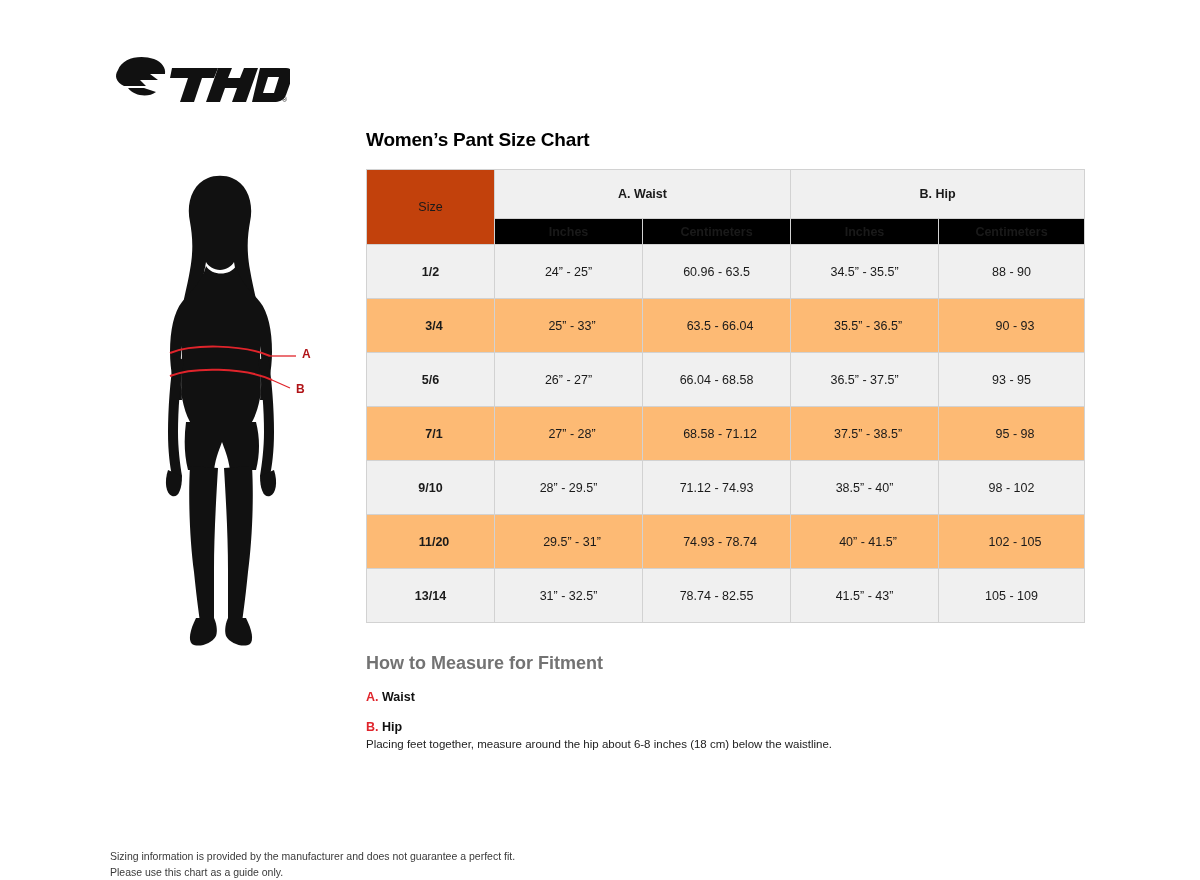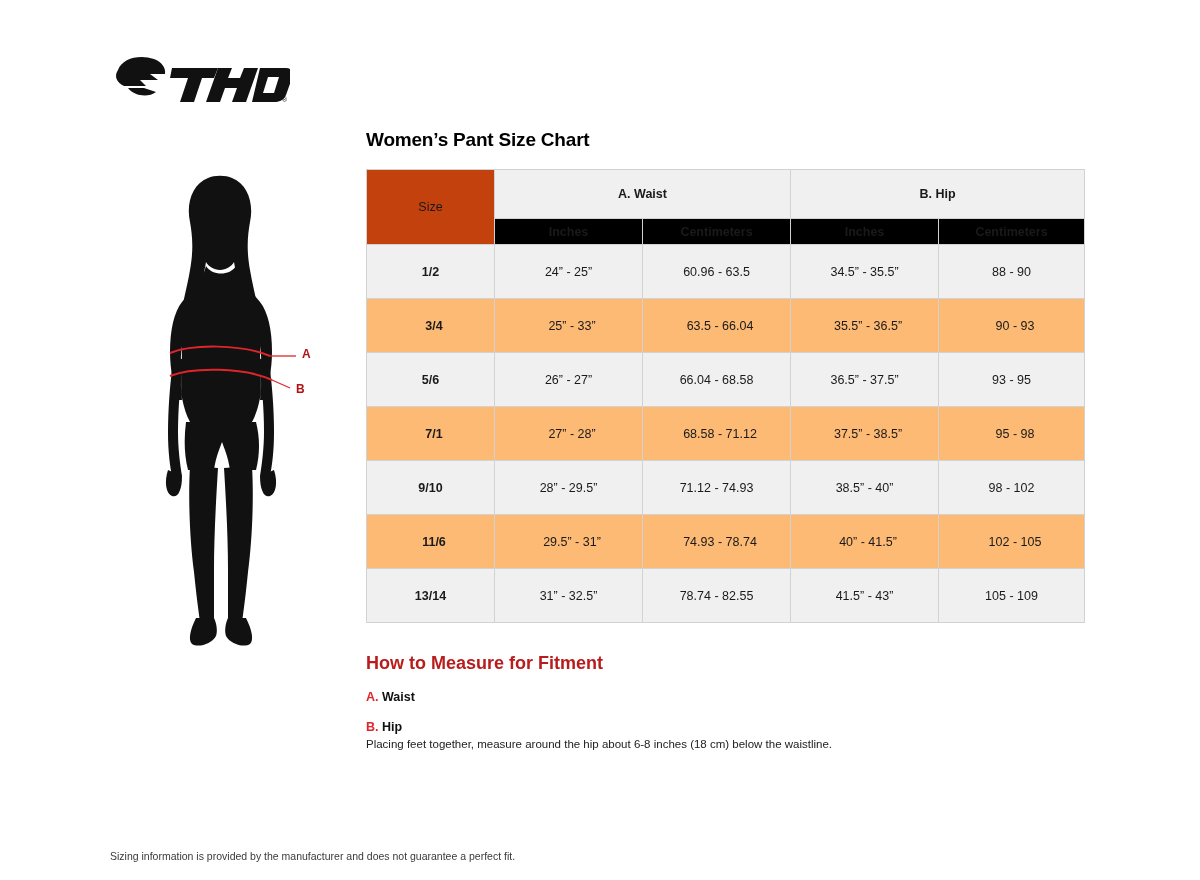--- a/index.html
+++ b/index.html
@@ -91,21 +91,21 @@
   .row-even td { background: #fdba74; padding-left: 8px; }
   .size-cell {
     font-weight: bold;
     font-size: 13px;
   }
 
   
   .howto-title {
     font-size: 18px;
     font-weight: bold;
-    color: #b91c1c;
+    color: #737373;
     margin: 30px 0 16px 0;
   }
   .measure-block { margin-bottom: 16px; }
   .measure-head {
     font-size: 12.5px;
     font-weight: bold;
     color: #111;
     margin-bottom: 4px;
   }
   .measure-head .letter { color: #e0242b; }
@@ -238,21 +238,21 @@
         <td class="row-cell">95 - 98</td>
       </tr>
       <tr class="row-odd">
         <td class="row-cell size-cell">9/10</td>
         <td class="row-cell">28” - 29.5”</td>
         <td class="row-cell">71.12 - 74.93</td>
         <td class="row-cell">38.5” - 40”</td>
         <td class="row-cell">98 - 102</td>
       </tr>
       <tr class="row-even">
-        <td class="row-cell size-cell">11/6</td>
+        <td class="row-cell size-cell">11/20</td>
         <td class="row-cell">29.5” - 31”</td>
         <td class="row-cell">74.93 - 78.74</td>
         <td class="row-cell">40” - 41.5”</td>
         <td class="row-cell">102 - 105</td>
       </tr>
       <tr class="row-odd">
         <td class="row-cell size-cell">13/14</td>
         <td class="row-cell">31” - 32.5”</td>
         <td class="row-cell">78.74 - 82.55</td>
         <td class="row-cell">41.5” - 43”</td>
@@ -275,13 +275,14 @@
       <span class="letter">B.</span>
       <span>Hip</span>
     </div>
     <div class="measure-body">Placing feet together, measure around the hip about 6-8 inches (18 cm) below the waistline.</div>
   </div>
 
 </div>
 
 <div class="footnote">
   <div>Sizing information is provided by the manufacturer and does not guarantee a perfect fit.</div>
+  <div>Please use this chart as a guide only.</div>
 </div>
 
 </body></html>

